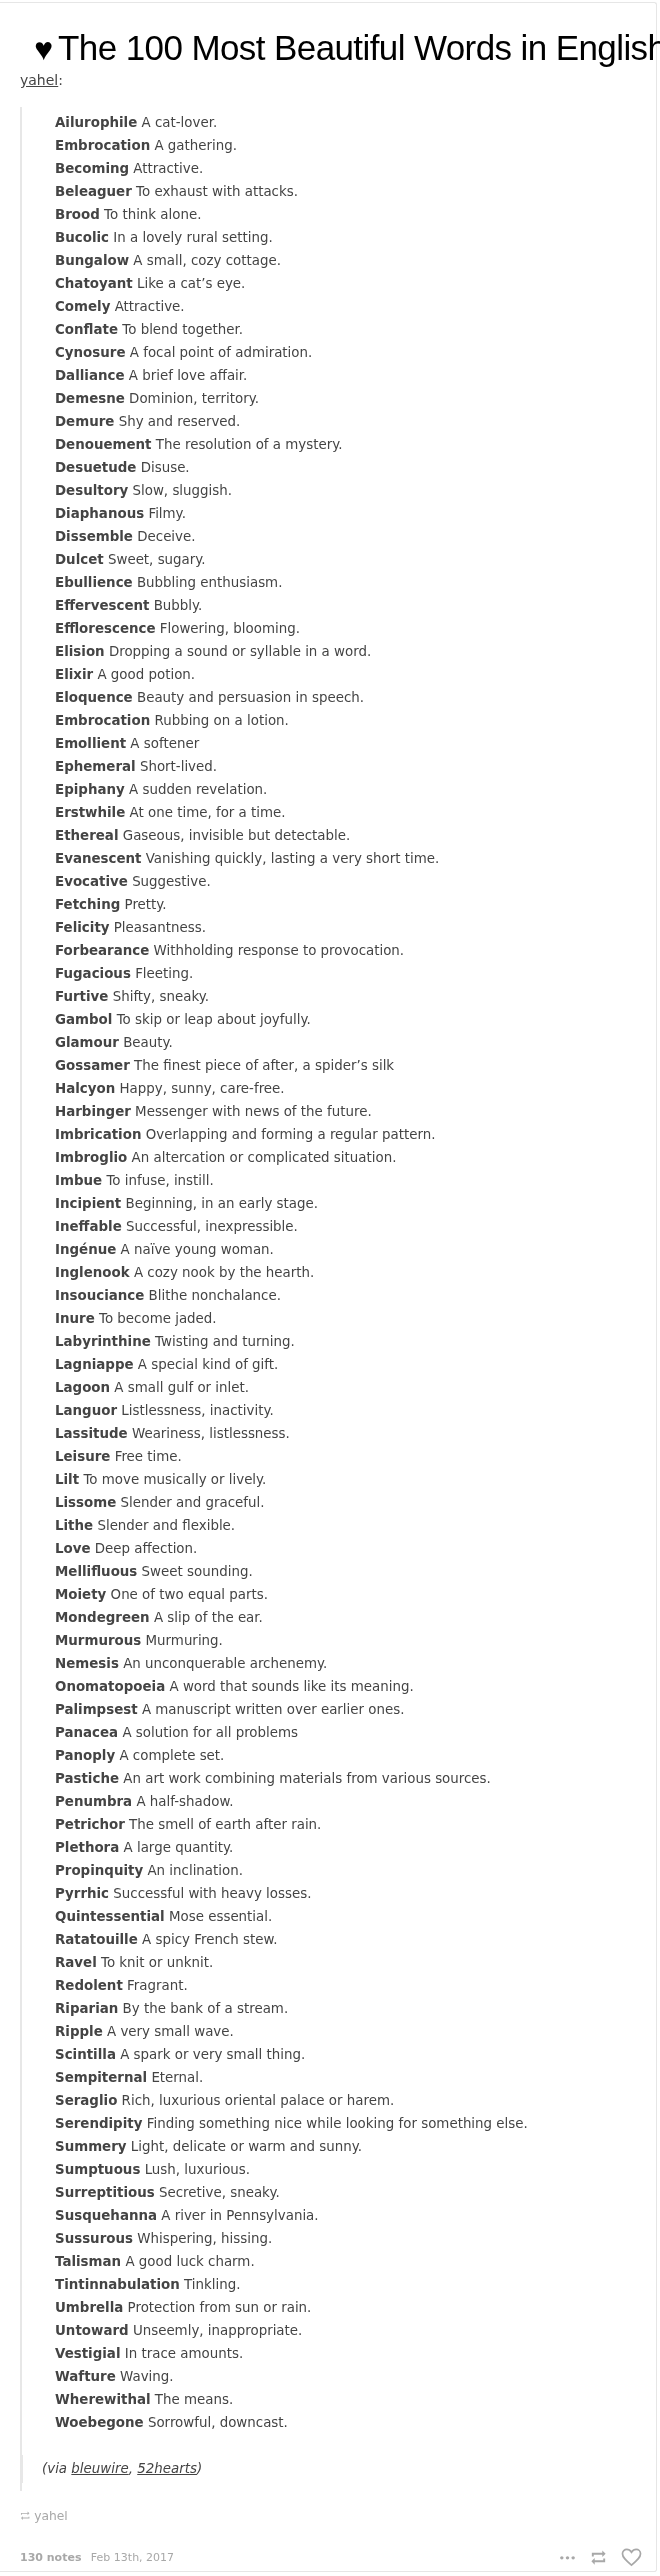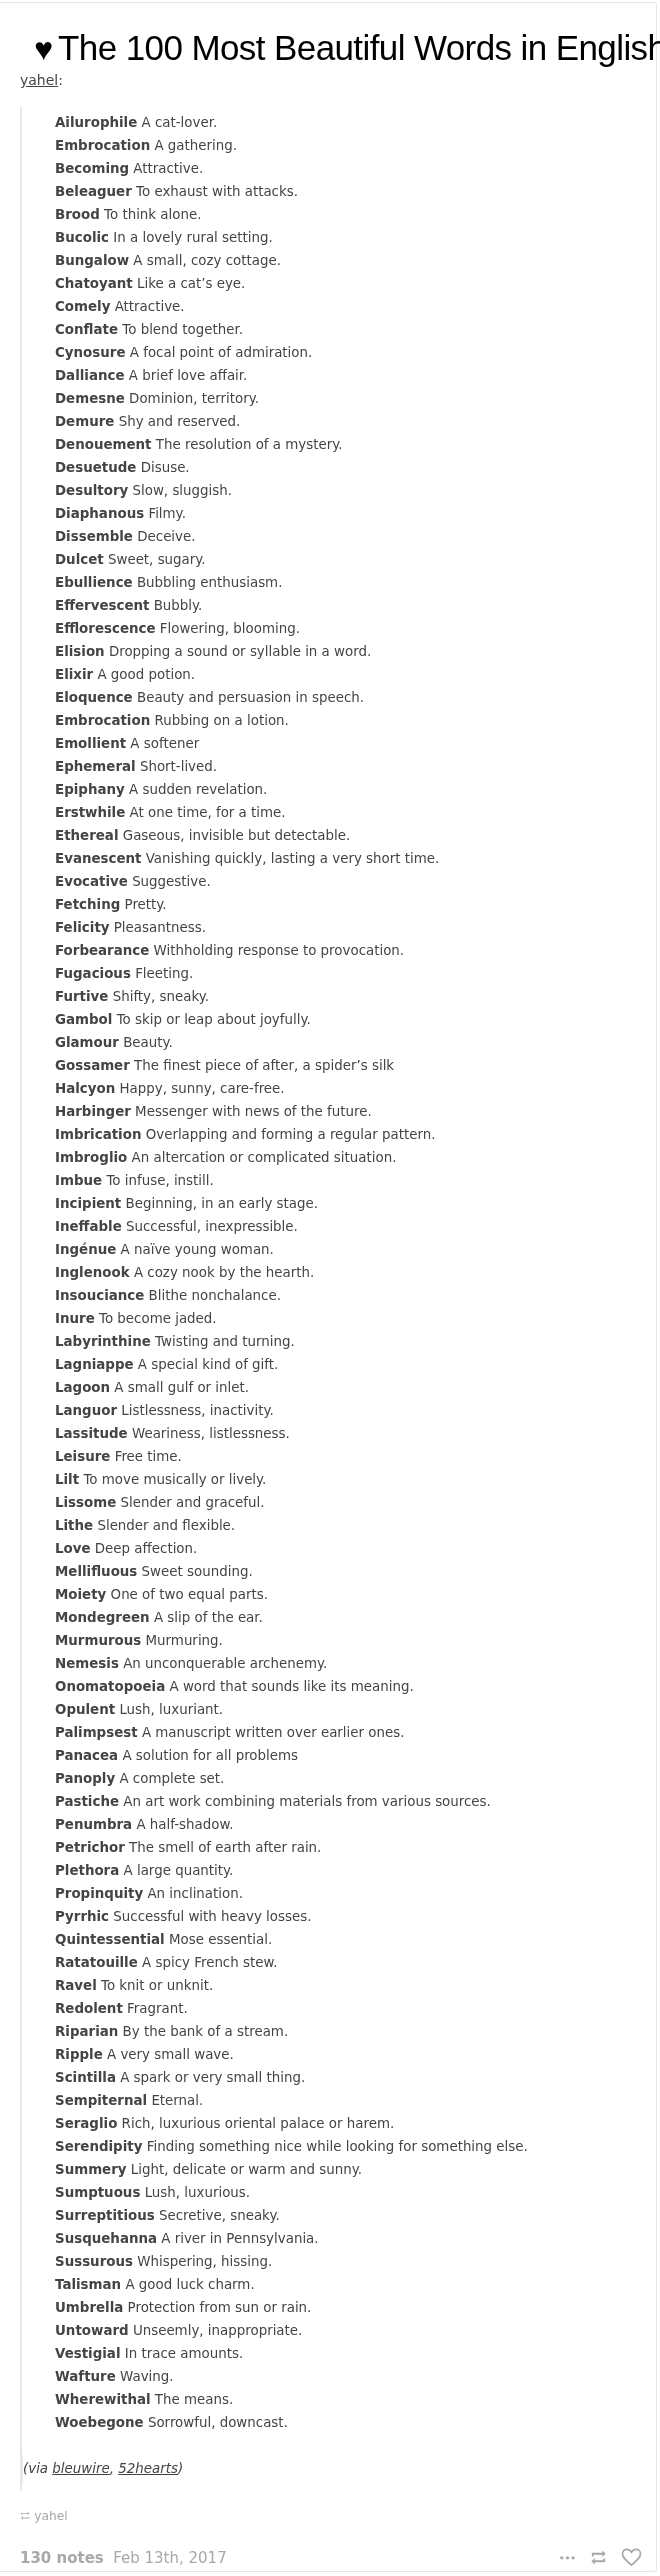--- a/index.html
+++ b/index.html
@@ -27,34 +27,34 @@
       box-sizing: border-box;
     }
     .words { list-style: none; margin: 0; padding: 0; padding-top: 3.8px; }
     .words li {
       font-family: "DejaVu Sans", sans-serif; font-size: 13.4px;
       line-height: 23px; height: 23px; color: #444444; white-space: nowrap;
     }
     .words li b { color: #444444; font-weight: 700; }
     .via {
       position: absolute; left: 21px; top: 2455px;
-      border-left: 2.8px solid #e7e7e7; height: 28px;
+      border-left: 2.8px solid #e7e7e7; padding-left: 19px; height: 28px;
       font-family: "DejaVu Sans", sans-serif; font-style: italic; font-size: 13.4px;
       color: #444; line-height: 28px; box-sizing: border-box;
     }
     .via a { color: #444; text-decoration: underline; }
     .reblog-src {
       position: absolute; left: 20px; top: 2509px;
       font-family: "DejaVu Sans", sans-serif; font-size: 12.3px; color: #a8a8a8;
       display: flex; align-items: center; gap: 3.8px;
     }
     .footer {
       position: absolute; left: 20px; right: 19px; top: 2546px; height: 23px;
       display: flex; align-items: center; justify-content: space-between;
-      font-family: "DejaVu Sans", sans-serif; font-size: 15px; color: #a8a8a8;
+      font-family: "DejaVu Sans", sans-serif; font-size: 11px; color: #a8a8a8;
     }
     .footer .meta { display: flex; gap: 9.4px; align-items: center; }
     .footer .notes { font-weight: 700; color: #a8a8a8; }
     .footer .actions { display: flex; gap: 13.2px; align-items: center; }
     .icon-btn { display: inline-flex; align-items: center; justify-content: center; cursor: pointer; }
   </style>
 </head>
 <body>
 
 <div class="card-left-edge"></div>
@@ -133,21 +133,20 @@
       <li><b>Lilt</b> <span>To move musically or lively.</span></li>
       <li><b>Lissome</b> <span>Slender and graceful.</span></li>
       <li><b>Lithe</b> <span>Slender and flexible.</span></li>
       <li><b>Love</b> <span>Deep affection.</span></li>
       <li><b>Mellifluous</b> <span>Sweet sounding.</span></li>
       <li><b>Moiety</b> <span>One of two equal parts.</span></li>
       <li><b>Mondegreen</b> <span>A slip of the ear.</span></li>
       <li><b>Murmurous</b> <span>Murmuring.</span></li>
       <li><b>Nemesis</b> <span>An unconquerable archenemy.</span></li>
       <li><b>Onomatopoeia</b> <span>A word that sounds like its meaning.</span></li>
-      <li><b>Opulent</b> <span>Lush, luxuriant.</span></li>
       <li><b>Palimpsest</b> <span>A manuscript written over earlier ones.</span></li>
       <li><b>Panacea</b> <span>A solution for all problems</span></li>
       <li><b>Panoply</b> <span>A complete set.</span></li>
       <li><b>Pastiche</b> <span>An art work combining materials from various sources.</span></li>
       <li><b>Penumbra</b> <span>A half-shadow.</span></li>
       <li><b>Petrichor</b> <span>The smell of earth after rain.</span></li>
       <li><b>Plethora</b> <span>A large quantity.</span></li>
       <li><b>Propinquity</b> <span>An inclination.</span></li>
       <li><b>Pyrrhic</b> <span>Successful with heavy losses.</span></li>
       <li><b>Quintessential</b> <span>Mose essential.</span></li>
@@ -159,20 +158,21 @@
       <li><b>Scintilla</b> <span>A spark or very small thing.</span></li>
       <li><b>Sempiternal</b> <span>Eternal.</span></li>
       <li><b>Seraglio</b> <span>Rich, luxurious oriental palace or harem.</span></li>
       <li><b>Serendipity</b> <span>Finding something nice while looking for something else.</span></li>
       <li><b>Summery</b> <span>Light, delicate or warm and sunny.</span></li>
       <li><b>Sumptuous</b> <span>Lush, luxurious.</span></li>
       <li><b>Surreptitious</b> <span>Secretive, sneaky.</span></li>
       <li><b>Susquehanna</b> <span>A river in Pennsylvania.</span></li>
       <li><b>Sussurous</b> <span>Whispering, hissing.</span></li>
       <li><b>Talisman</b> <span>A good luck charm.</span></li>
+      <li><b>Tintinnabulation</b> <span>Tinkling.</span></li>
       <li><b>Umbrella</b> <span>Protection from sun or rain.</span></li>
       <li><b>Untoward</b> <span>Unseemly, inappropriate.</span></li>
       <li><b>Vestigial</b> <span>In trace amounts.</span></li>
       <li><b>Wafture</b> <span>Waving.</span></li>
       <li><b>Wherewithal</b> <span>The means.</span></li>
       <li><b>Woebegone</b> <span>Sorrowful, downcast.</span></li>
     </ul>
 </blockquote>
 
 <div class="via">

